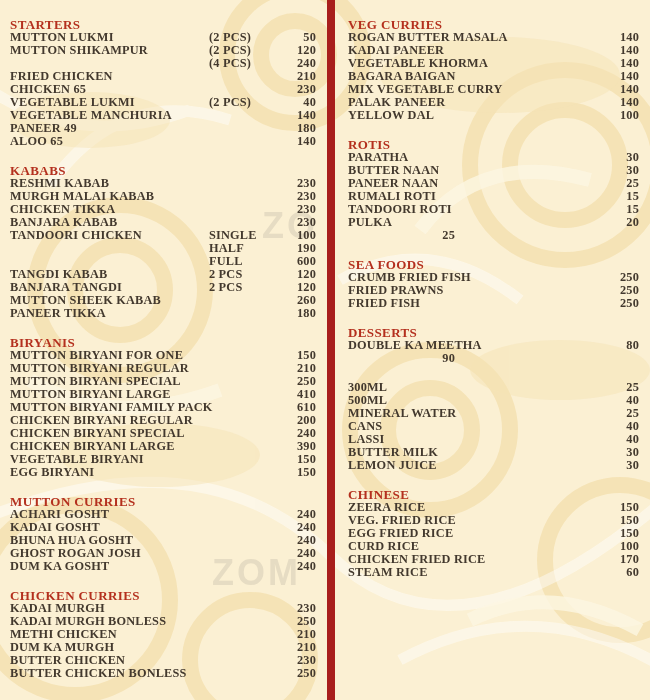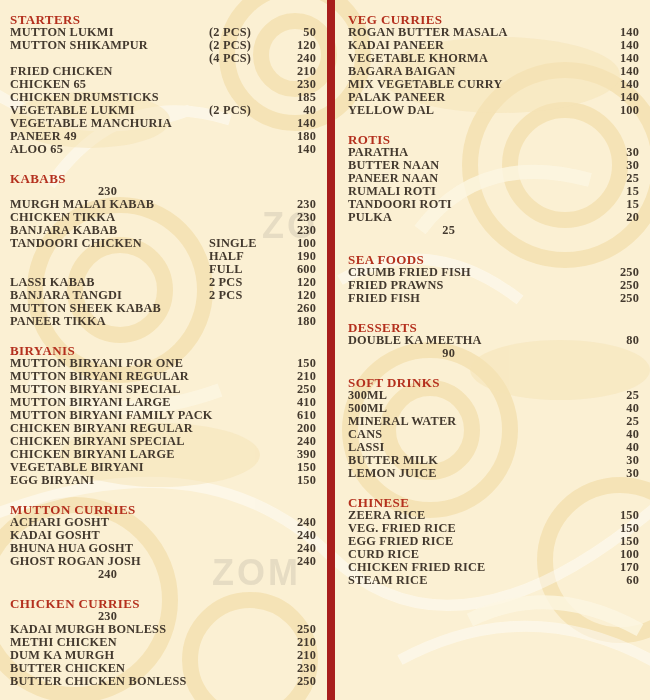--- a/index.html
+++ b/index.html
@@ -14,21 +14,21 @@
     font-family:Liberation Sans, sans-serif;
     font-weight:bold;font-size:36px;letter-spacing:3px;
     color:rgba(125,120,110,0.16);
   }
   .wm-1{left:262px;top:205px;}
   .wm-2{left:212px;top:552px;}
   .divider{
     position:absolute;left:327px;top:0;width:8px;height:700px;
     background:var(--divider-red,#A81E1C);z-index:3;
   }
-  .col{position:absolute;top:11px;z-index:2;padding-top:2px;}
+  .col{position:absolute;top:0;z-index:2;padding-top:18px;}
   .col-left{left:10px;width:306px;}
   .col-right{left:348px;width:291px;}
   .sec{margin-bottom:16px;}
   .sec:last-child{margin-bottom:0;}
   .sec-title{
     color:var(--header-red,#B4301E);
     font-weight:bold;font-size:13px;line-height:13px;letter-spacing:0.4px;
     white-space:nowrap;
   }
   .row{
@@ -105,25 +105,20 @@
         <span class="nm">FRIED CHICKEN</span>
         <span class="qty"></span>
         <span class="pr">210</span>
       </div>
       <div class="row">
         <span class="nm">CHICKEN 65</span>
         <span class="qty"></span>
         <span class="pr">230</span>
       </div>
       <div class="row">
-        <span class="nm">CHICKEN DRUMSTICKS</span>
-        <span class="qty"></span>
-        <span class="pr">185</span>
-      </div>
-      <div class="row">
         <span class="nm">VEGETABLE LUKMI</span>
         <span class="qty">(2 PCS)</span>
         <span class="pr">40</span>
       </div>
       <div class="row">
         <span class="nm">VEGETABLE MANCHURIA</span>
         <span class="qty"></span>
         <span class="pr">140</span>
       </div>
       <div class="row">
@@ -133,20 +128,21 @@
       </div>
       <div class="row">
         <span class="nm">ALOO 65</span>
         <span class="qty"></span>
         <span class="pr">140</span>
       </div>
     </div>
     <div class="sec">
       <div class="sec-title">KABABS</div>
       <div class="row">
+        <span class="nm">RESHMI KABAB</span>
         <span class="qty"></span>
         <span class="pr">230</span>
       </div>
       <div class="row">
         <span class="nm">MURGH MALAI KABAB</span>
         <span class="qty"></span>
         <span class="pr">230</span>
       </div>
       <div class="row">
         <span class="nm">CHICKEN TIKKA</span>
@@ -167,21 +163,21 @@
         <span class="nm"></span>
         <span class="qty">HALF</span>
         <span class="pr">190</span>
       </div>
       <div class="row">
         <span class="nm"></span>
         <span class="qty">FULL</span>
         <span class="pr">600</span>
       </div>
       <div class="row">
-        <span class="nm">LASSI KABAB</span>
+        <span class="nm">TANGDI KABAB</span>
         <span class="qty">2 PCS</span>
         <span class="pr">120</span>
       </div>
       <div class="row">
         <span class="nm">BANJARA TANGDI</span>
         <span class="qty">2 PCS</span>
         <span class="pr">120</span>
       </div>
       <div class="row">
         <span class="nm">MUTTON SHEEK KABAB</span>
@@ -263,27 +259,29 @@
         <span class="nm">BHUNA HUA GOSHT</span>
         <span class="qty"></span>
         <span class="pr">240</span>
       </div>
       <div class="row">
         <span class="nm">GHOST ROGAN JOSH</span>
         <span class="qty"></span>
         <span class="pr">240</span>
       </div>
       <div class="row">
+        <span class="nm">DUM KA GOSHT</span>
         <span class="qty"></span>
         <span class="pr">240</span>
       </div>
     </div>
     <div class="sec">
       <div class="sec-title">CHICKEN CURRIES</div>
       <div class="row">
+        <span class="nm">KADAI MURGH</span>
         <span class="qty"></span>
         <span class="pr">230</span>
       </div>
       <div class="row">
         <span class="nm">KADAI MURGH BONLESS</span>
         <span class="qty"></span>
         <span class="pr">250</span>
       </div>
       <div class="row">
         <span class="nm">METHI CHICKEN</span>
@@ -407,21 +405,20 @@
         <span class="nm">DOUBLE KA MEETHA</span>
         <span class="qty"></span>
         <span class="pr">80</span>
       </div>
       <div class="row">
         <span class="qty"></span>
         <span class="pr">90</span>
       </div>
     </div>
     <div class="sec">
-      <div class="sec-title">SOFT DRINKS</div>
       <div class="row">
         <span class="nm">300ML</span>
         <span class="qty"></span>
         <span class="pr">25</span>
       </div>
       <div class="row">
         <span class="nm">500ML</span>
         <span class="qty"></span>
         <span class="pr">40</span>
       </div>

